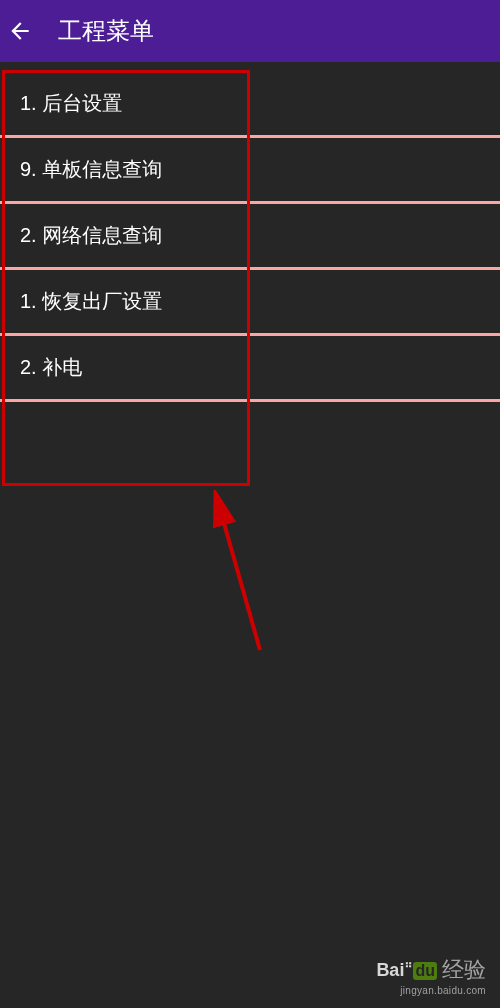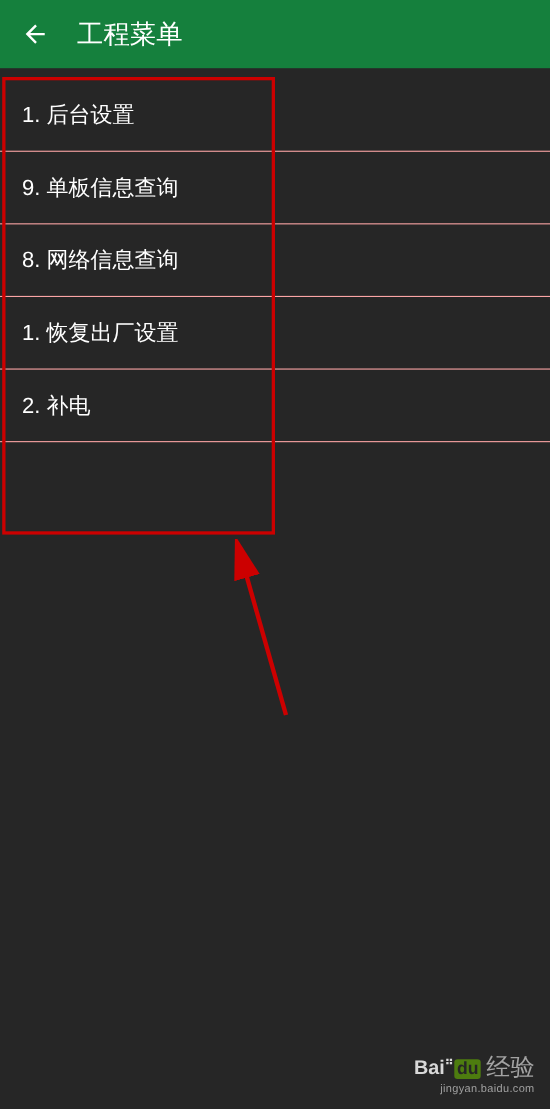--- a/index.html
+++ b/index.html
@@ -11,24 +11,24 @@
       width: 500px;
       height: 1008px;
       background: #262626;
       font-family: -apple-system, "Helvetica Neue", Arial, sans-serif;
       color: #ffffff;
       position: relative;
       overflow: hidden;
     }
     .header {
       height: 62px;
-      background: #15803d;
+      background: #4c1d95;
       display: flex;
       align-items: center;
-      padding: 0 12px;
+      padding: 0 0;
     }
     .back-arrow {
       width: 40px;
       height: 40px;
       display: flex;
       align-items: center;
       justify-content: center;
       cursor: pointer;
     }
     .back-arrow svg {
@@ -45,21 +45,21 @@
     .menu-list {
       padding-top: 10px;
     }
     .menu-item {
       height: 66px;
       display: flex;
       align-items: center;
       padding: 0 20px;
       font-size: 20px;
       color: #ffffff;
-      border-bottom: 1px solid #fca5a5;
+      border-bottom: 3px solid #fca5a5;
       cursor: pointer;
     }
     .annotation-box {
       position: absolute;
       top: 70px;
       left: 2px;
       width: 248px;
       height: 416px;
       border: 3px solid #cc0000;
       pointer-events: none;
@@ -130,21 +130,21 @@
 </div>
 
 <div class="menu-list">
   <div class="menu-item">
     <span>1. 后台设置</span>
   </div>
   <div class="menu-item">
     <span>9. 单板信息查询</span>
   </div>
   <div class="menu-item">
-    <span>8. 网络信息查询</span>
+    <span>2. 网络信息查询</span>
   </div>
   <div class="menu-item">
     <span>1. 恢复出厂设置</span>
   </div>
   <div class="menu-item">
     <span>2. 补电</span>
   </div>
 </div>
 
 <div class="annotation-box"></div>

